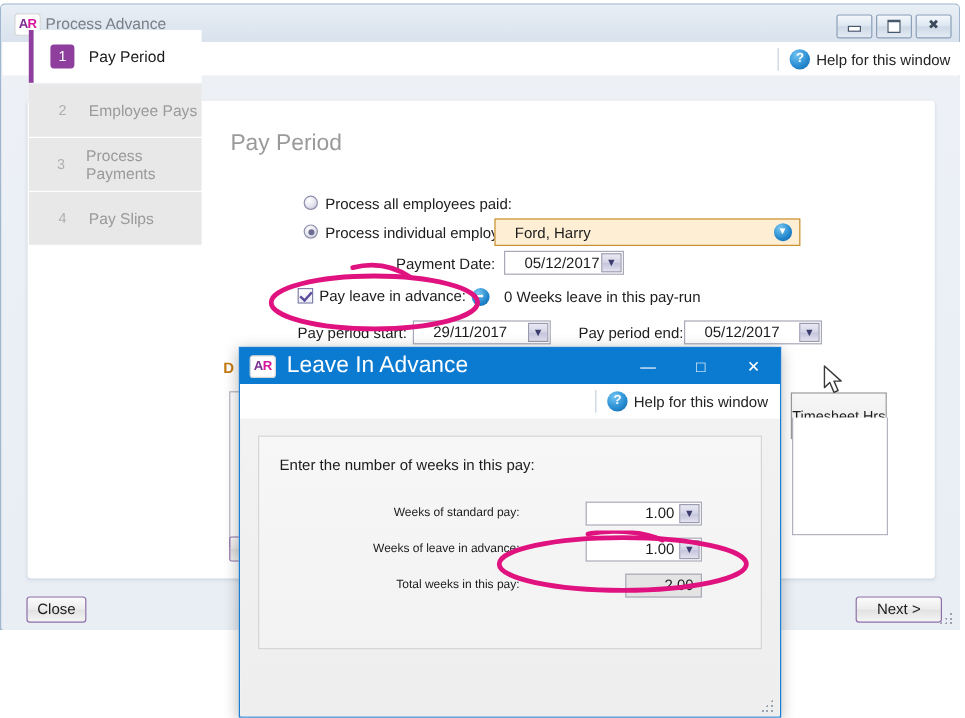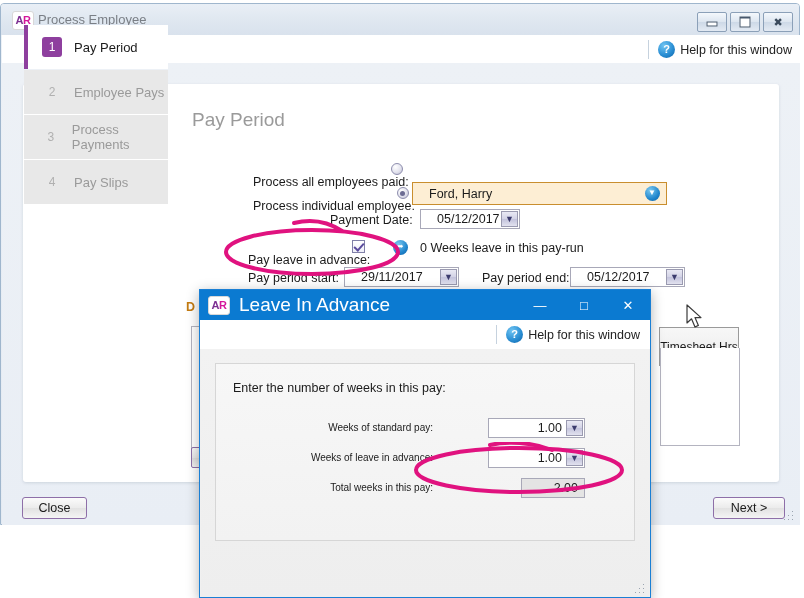--- a/index.html
+++ b/index.html
@@ -86,21 +86,21 @@
     font-size:12px;text-align:center;line-height:20px;color:#b0b0b0;font-weight:normal;
   }
   .step.active .num{background:#8e3f9e;color:#ffffff;}
   .step .lbl{margin-left:12px;font-size:13px;color:#9a9a9a;}
   .step.active .lbl{color:#1b1b1b;}
 
   
   .page-title{position:absolute;left:191px;top:105px;font-size:19px;color:#9a9a9a;}
 
   .frm{position:absolute;left:191px;top:150px;width:560px;font-size:12.5px;color:#1b1b1b;}
-  .row{position:absolute;display:flex;align-items:flex-end;flex-direction:column;}
+  .row{position:absolute;display:flex;align-items:flex-start;}
   .radio{
     width:12px;height:12px;border-radius:50%;
     background:radial-gradient(circle at 35% 30%,#ffffff 0%,#e3e3ee 55%,#b9b9cf 100%);
     border:1px solid #8e8eae;box-sizing:border-box;position:relative;margin-right:6px;
   }
   .radio.on:after{
     content:"";position:absolute;left:2.5px;top:2.5px;width:5px;height:5px;border-radius:50%;
     background:#6c6c93;
   }
   .chk{
@@ -170,21 +170,21 @@
     border:1px solid #b4b4c0;border-top:none;background:#ffffff;box-sizing:border-box;
   }
 
   
   .btn{
     border:1px solid #8e6fa8;border-radius:3px;box-sizing:border-box;
     background:linear-gradient(180deg,#fbfbfb 0%,#ececec 48%,#e2e2e2 52%,#f4f4f4 100%);
     font-size:12.5px;color:#1b1b1b;display:flex;align-items:center;justify-content:center;
     font-family:"Liberation Sans","DejaVu Sans",sans-serif;
   }
-  .btn-close{position:absolute;left:21px;top:493px;width:65px;height:22px;}
+  .btn-close{position:absolute;left:21px;top:493px;width:50px;height:22px;}
   .btn-next{position:absolute;left:712px;top:493px;width:72px;height:22px;}
   .grip{
     position:absolute;right:4px;bottom:3px;width:12px;height:12px;
     background-image:
       radial-gradient(circle .9px at 9.5px 2.5px,#9aa4b0 98%,transparent 100%),
       radial-gradient(circle .9px at 5.5px 6.5px,#9aa4b0 98%,transparent 100%),
       radial-gradient(circle .9px at 9.5px 6.5px,#9aa4b0 98%,transparent 100%),
       radial-gradient(circle .9px at 1.5px 10.5px,#9aa4b0 98%,transparent 100%),
       radial-gradient(circle .9px at 5.5px 10.5px,#9aa4b0 98%,transparent 100%),
       radial-gradient(circle .9px at 9.5px 10.5px,#9aa4b0 98%,transparent 100%);
@@ -238,21 +238,21 @@
 <body>
 
 <div class="root">
 
   <div class="main-window">
 
     <div class="titlebar">
       <div class="ar-badge" style="left:11px;top:7px;">
         <span class="a">A</span><span class="r">R</span>
       </div>
-      <div class="main-title">Process Employee</div>
+      <div class="main-title">Process Advance</div>
       <div class="wbtns">
         <div class="wbtn">
             <span class="mini"></span>
           </div>
         <div class="wbtn">
             <span class="maxi"></span>
           </div>
         <div class="wbtn">
             <span class="g">✖</span>
           </div>

